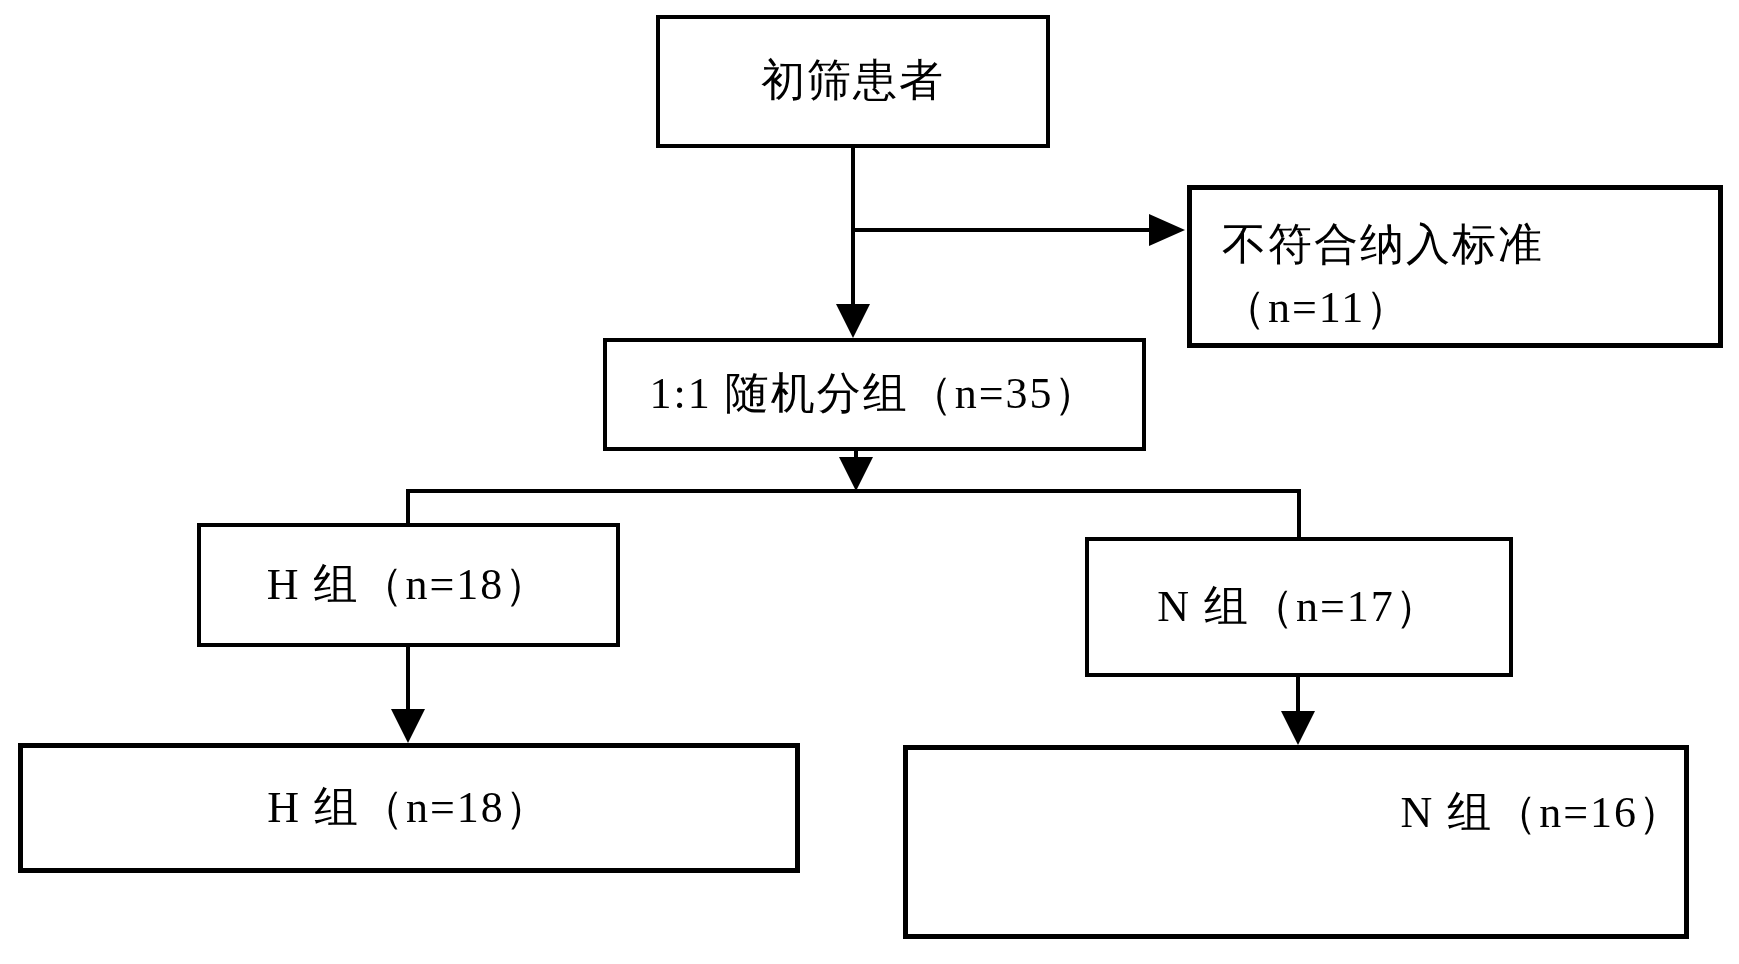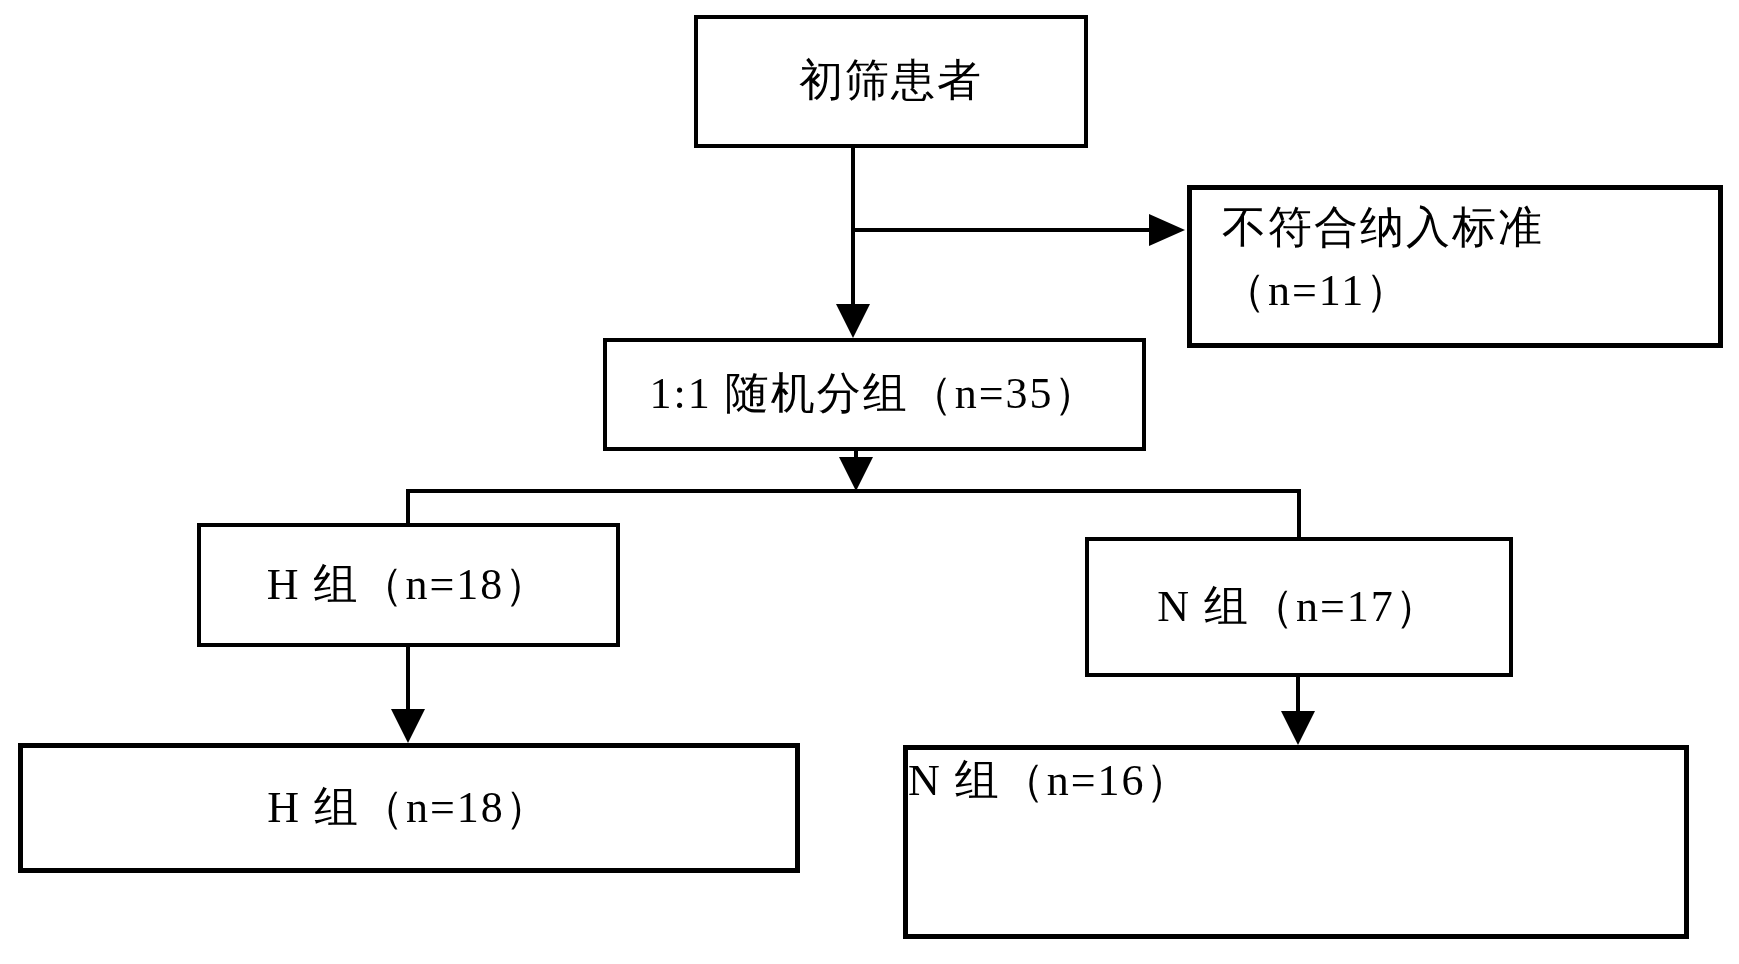--- a/index.html
+++ b/index.html
@@ -44,31 +44,31 @@
     border-right: 17px solid transparent;
     border-top: 34px solid #000000;
   }
   .arrow-right {
     border-top: 16px solid transparent;
     border-bottom: 16px solid transparent;
     border-left: 36px solid #000000;
   }
 
   
-  #node-screening      { left: 694px;  top: 15px;  width: 394px; height: 133px; }
+  #node-screening      { left: 656px;  top: 15px;  width: 394px; height: 133px; }
   #node-excluded       { left: 1187px; top: 185px; width: 536px; height: 163px; border-width: 5px;
                          justify-content: flex-start; align-items: flex-start; }
-  #node-excluded .multiline { padding: 6px 0 0 30px; line-height: 63px; text-align: left; }
+  #node-excluded .multiline { padding: 23px 0 0 30px; line-height: 63px; text-align: left; }
   #node-randomized     { left: 603px;  top: 338px; width: 543px; height: 113px; }
   #node-group-h        { left: 197px;  top: 523px; width: 423px; height: 124px; }
   #node-group-n        { left: 1085px; top: 537px; width: 428px; height: 140px; }
   #node-group-h-final  { left: 18px;   top: 743px; width: 782px; height: 130px; border-width: 5px; }
   #node-group-n-final  { left: 903px;  top: 745px; width: 786px; height: 194px; border-width: 5px;
                          align-items: flex-start; }
-  #node-group-n-final .multiline { line-height: 62px; text-align: left; width: 100%; }
+  #node-group-n-final .multiline { padding-top: 32px; line-height: 62px; text-align: right; width: 100%; }
 
   
   #conn-v1     { left: 851px;  top: 148px; width: 4px;   height: 158px; }
   #arrow-v1    { left: 836px;  top: 304px; }
   #conn-h1     { left: 853px;  top: 228px; width: 296px; height: 4px; }
   #arrow-h1    { left: 1149px; top: 214px; }
   #conn-v2     { left: 854px;  top: 451px; width: 4px;   height: 10px; }
   #arrow-v2    { left: 839px;  top: 457px; }
   #conn-split  { left: 410px;  top: 489px; width: 891px; height: 4px; }
   #conn-stub-l { left: 406px;  top: 489px; width: 4px;   height: 38px; }

